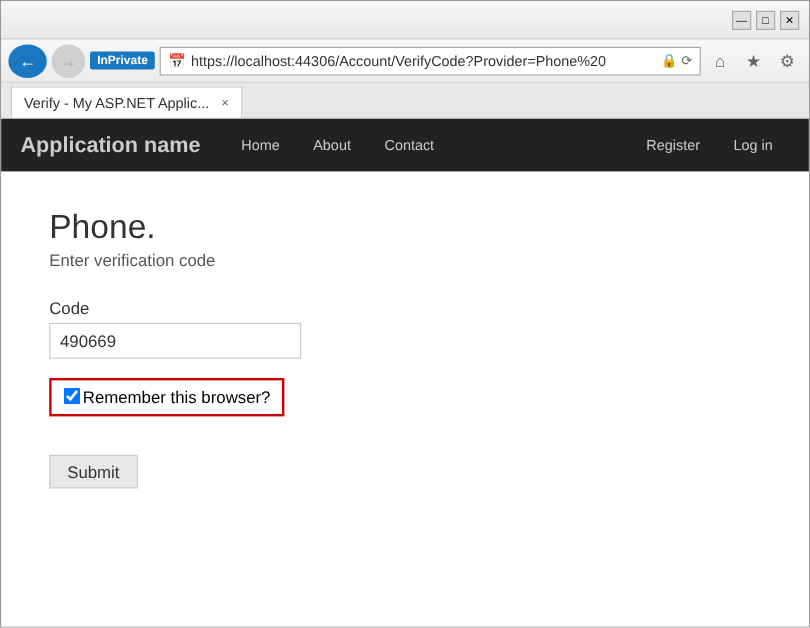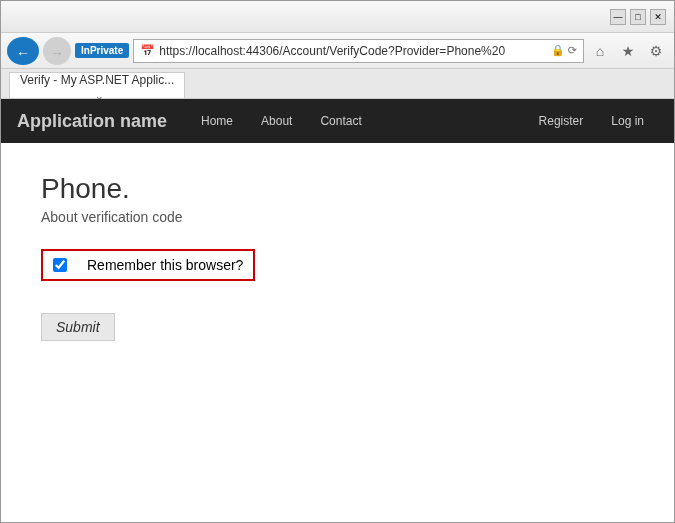--- a/index.html
+++ b/index.html
@@ -17,43 +17,43 @@
     .nav-back { width: 32px; height: 28px; background: #1a78c2; border-radius: 50%; display: flex; align-items: center; justify-content: center; color: white; font-size: 14px; cursor: pointer; }
     .nav-forward { width: 28px; height: 28px; background: #d0d0d0; border-radius: 50%; display: flex; align-items: center; justify-content: center; color: #aaa; font-size: 14px; cursor: pointer; }
     .inprivate-badge { background: #1a78c2; color: white; font-size: 10px; font-weight: bold; padding: 2px 6px; border-radius: 2px; }
     .address-bar { flex: 1; height: 24px; background: white; border: 1px solid #aaa; padding: 0 6px; font-size: 12px; display: flex; align-items: center; gap: 4px; }
     .address-text { font-size: 12px; color: #333; flex: 1; white-space: nowrap; overflow: hidden; }
     .address-icons { display: flex; gap: 3px; color: #666; font-size: 11px; }
     .nav-icons { display: flex; gap: 4px; color: #666; font-size: 14px; }
     .nav-icon { width: 24px; height: 24px; display: flex; align-items: center; justify-content: center; cursor: pointer; }
 
     .tab-bar { height: 30px; background: #e8e8e8; display: flex; align-items: flex-end; padding: 0 8px; border-bottom: 1px solid #ccc; }
-    .tab { height: 26px; background: white; border: 1px solid #ccc; border-bottom: none; padding: 0 10px; display: flex; align-items: center; gap: 6px; font-size: 12px; color: #333; min-width: 150px; max-width: 200px; flex-direction: column; }
+    .tab { height: 26px; background: white; border: 1px solid #ccc; border-bottom: none; padding: 0 10px; display: flex; align-items: center; gap: 6px; font-size: 12px; color: #333; min-width: 150px; max-width: 200px; }
     .tab-close { font-size: 11px; color: #666; cursor: pointer; margin-left: 4px; }
 
     
     .app-navbar { background: #222; color: white; height: 44px; display: flex; align-items: center; padding: 0 16px; gap: 0; }
     .app-brand { font-size: 18px; color: #ccc; padding-right: 20px; font-weight: bold; }
     .app-nav-links { display: flex; gap: 0; }
     .app-nav-link { color: #ccc; text-decoration: none; padding: 12px 14px; font-size: 12px; display: block; }
     .app-nav-right { margin-left: auto; display: flex; gap: 0; }
 
     
     .page-content { flex: 1; background: white; padding: 30px 40px; overflow-y: auto; }
     .page-title { font-size: 28px; font-weight: 300; color: #333; margin-bottom: 4px; }
     .page-subtitle { font-size: 14px; color: #555; margin-bottom: 24px; }
 
     .form-group { margin-bottom: 16px; }
     .form-label { display: block; font-size: 14px; color: #333; margin-bottom: 4px; }
     .form-input { width: 210px; height: 30px; border: 1px solid #ccc; padding: 4px 8px; font-size: 14px; color: #333; }
 
-    .remember-browser { display: flex; align-items: center; gap: 20px; margin-bottom: 16px; border: 2px solid #cc0000; padding: 6px 10px; display: inline-flex; }
+    .remember-browser { display: flex; gap: 2px; margin-bottom: 16px; border: 2px solid #cc0000; padding: 6px 10px; display: inline-flex; }
     .remember-browser input[type="checkbox"] { width: 14px; height: 14px; }
 
-    .submit-btn { background: #e8e8e8; border: 1px solid #ccc; padding: 5px 14px; font-size: 14px; cursor: pointer; color: #333; font-style: italic; }
+    .submit-btn { background: #e8e8e8; border: 1px solid #ccc; padding: 5px 14px; font-size: 14px; cursor: pointer; color: #333; }
   </style>
 </head>
 <body>
 
 <div class="browser-window">
 
   <div class="title-bar">
     <div class="title-bar-left">
     </div>
     <div style="display:flex;gap:4px;">
@@ -97,22 +97,26 @@
       <a class="app-nav-link">Contact</a>
     </div>
     <div class="app-nav-right">
       <a class="app-nav-link">Register</a>
       <a class="app-nav-link">Log in</a>
     </div>
   </div>
 
   <div class="page-content">
     <h1 class="page-title">Phone.</h1>
-    <p class="page-subtitle">About verification code</p>
+    <p class="page-subtitle">Enter verification code</p>
 
+    <div class="form-group">
+      <label class="form-label">Code</label>
+      <input class="form-input" type="text" value="490669" style="">
+    </div>
 
     <div style="margin-bottom:16px;">
       <label class="remember-browser">
         <input type="checkbox" checked="" style="">
         <span>Remember this browser?</span>
       </label>
     </div>
 
     <button class="submit-btn">Submit</button>
   </div>

